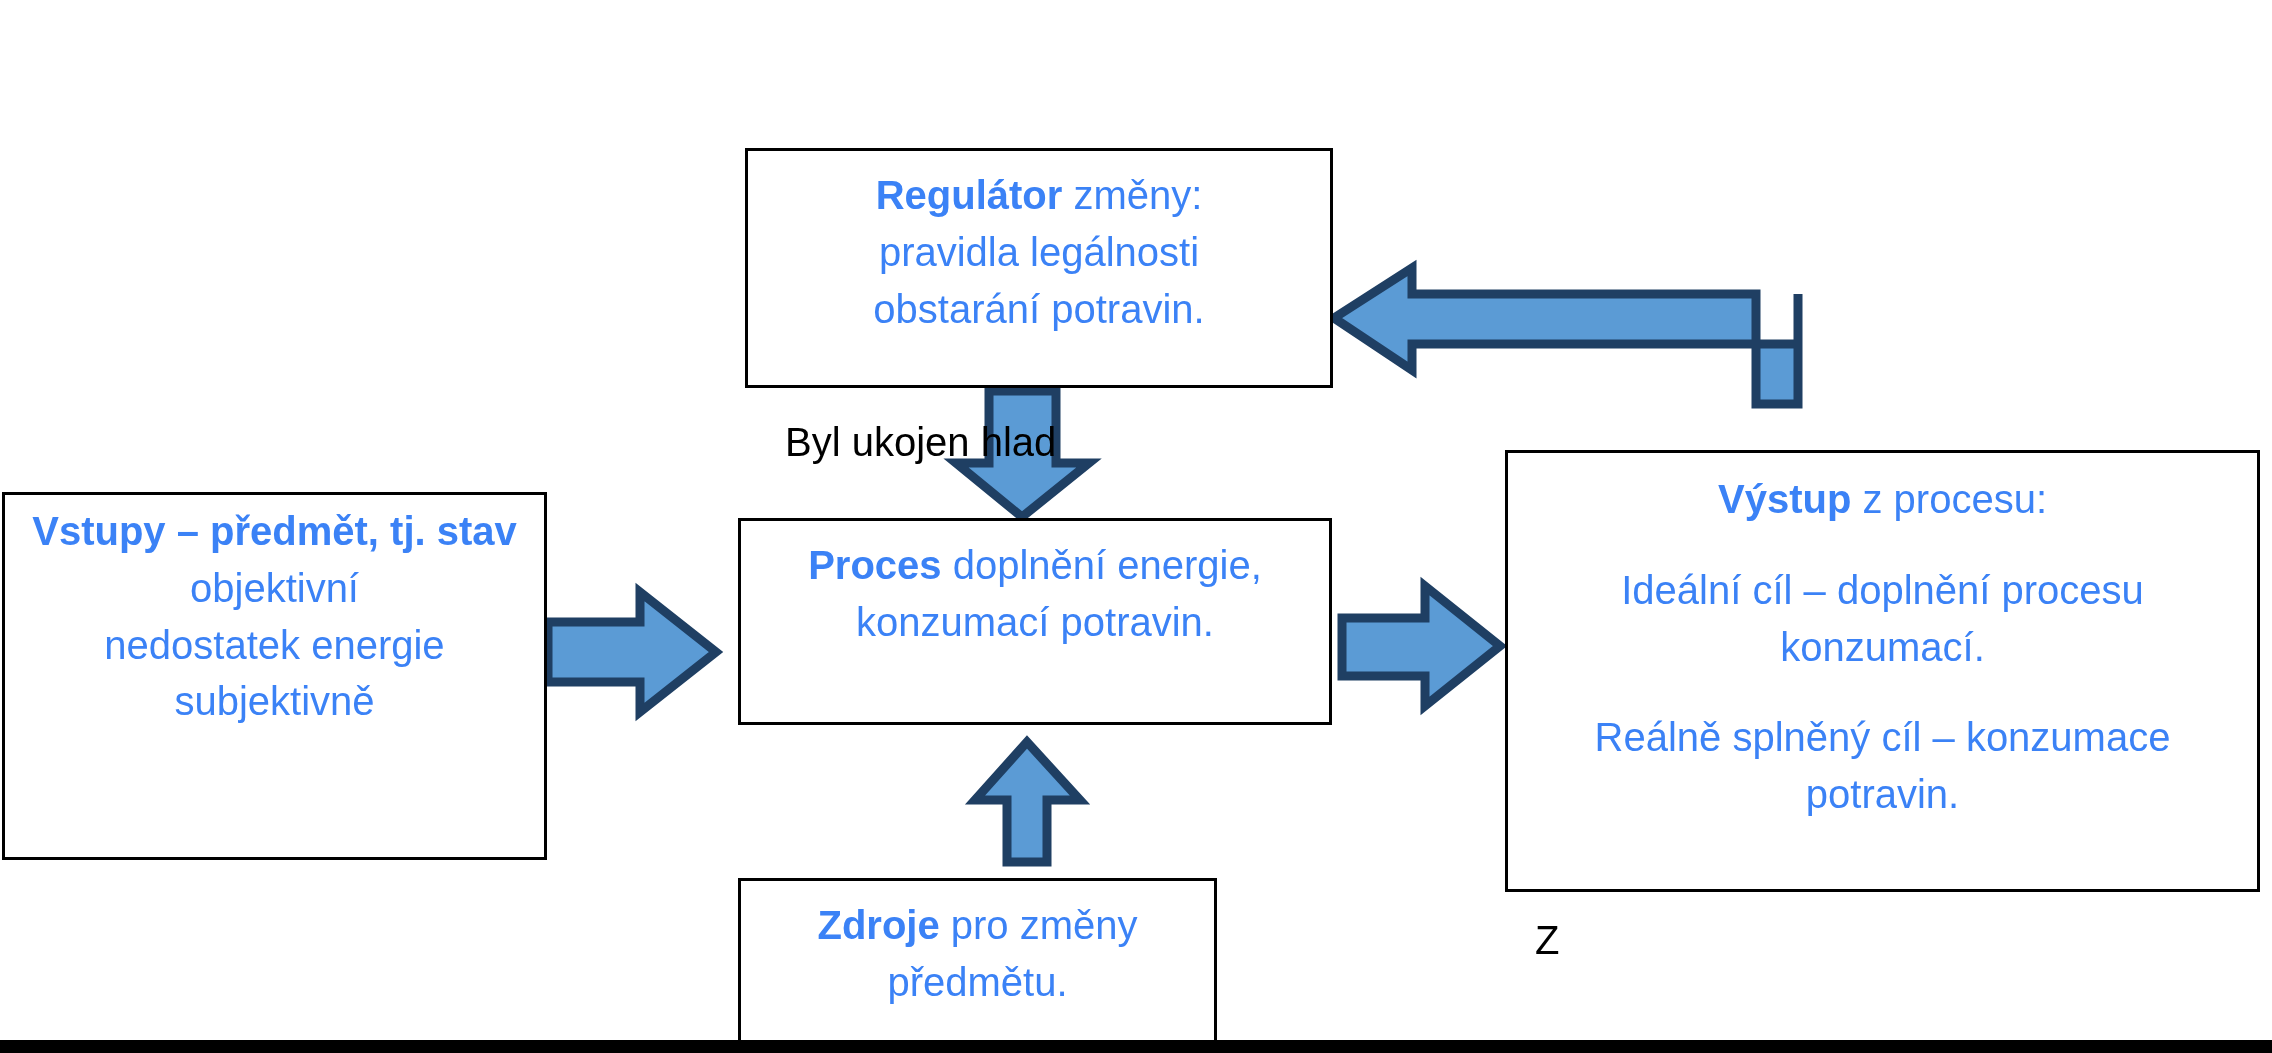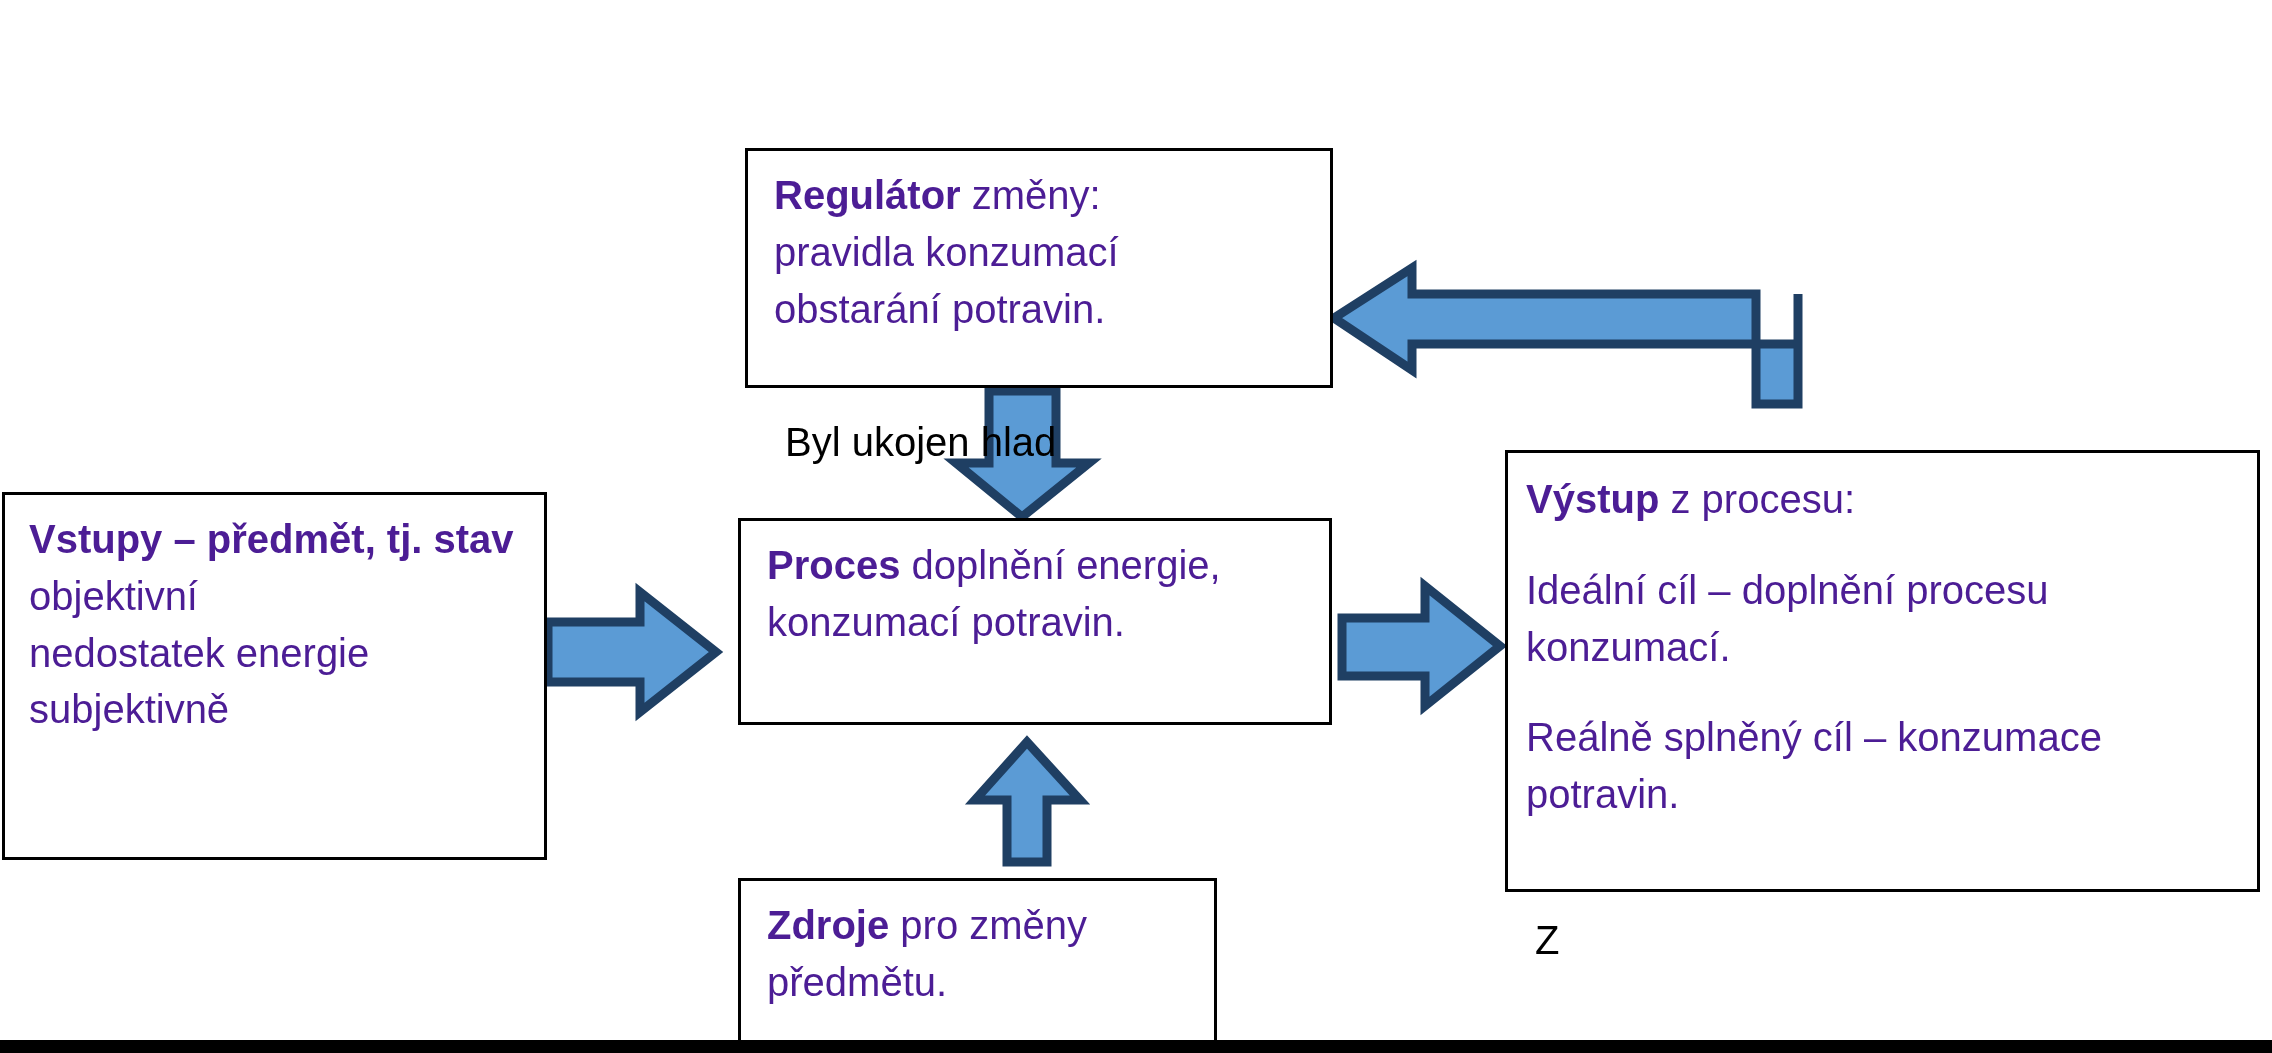--- a/index.html
+++ b/index.html
@@ -31,37 +31,38 @@
     line-height: 1.2;
   }
   
   .box {
     position: absolute;
     border: 3px solid #000000;
     background: #ffffff;
     box-sizing: border-box;
     font-size: 40px;
     line-height: 1.42;
-    color: #4c1d95;
+    color: #3b82f6;
+    text-align: center;
   }
   .box .inner {
     padding: 16px 26px;
   }
   .box b { font-weight: bold; }
   .box p { margin: 0; }
   .box p.gap { margin-top: 34px; }
 
   #box-regulator { left: 745px;  top: 148px;  width: 588px;  height: 240px; }
   #box-process   { left: 738px;  top: 518px;  width: 594px;  height: 207px; }
   #box-sources   { left: 738px;  top: 878px;  width: 479px;  height: 165px; }
   #box-inputs    { left: 2px;    top: 492px;  width: 545px;  height: 368px; }
   #box-output    { left: 1505px; top: 450px;  width: 755px;  height: 442px; }
 
   #box-output .inner { padding: 18px 18px; }
-  #box-inputs .inner { padding: 16px 24px; }
+  #box-inputs .inner { padding: 8px 24px; }
 
   
   .free-label {
     position: absolute;
     font-size: 40px;
     line-height: 1.2;
     color: #000000;
     white-space: nowrap;
   }
   #label-byl-ukojen { left: 778px; top: 418px; margin-left: 7px; }
@@ -141,21 +142,21 @@
              L 1080,800
              L 1047,800
              L 1047,862 Z" fill="#5B9BD5" stroke="#1F3F63" stroke-width="9" stroke-linejoin="miter"></path>
   </svg>
 
   <div class="free-label" id="label-byl-ukojen">Byl ukojen hlad</div>
 
   <div class="box" id="box-regulator">
     <div class="inner">
       <p><b>Regulátor</b><span> změny:</span></p>
-      <p>pravidla konzumací</p>
+      <p>pravidla legálnosti</p>
       <p>obstarání potravin.</p>
     </div>
   </div>
 
   <div class="box" id="box-process">
     <div class="inner">
       <p><b>Proces</b><span> doplnění energie,</span></p>
       <p>konzumací potravin.</p>
     </div>
   </div>

